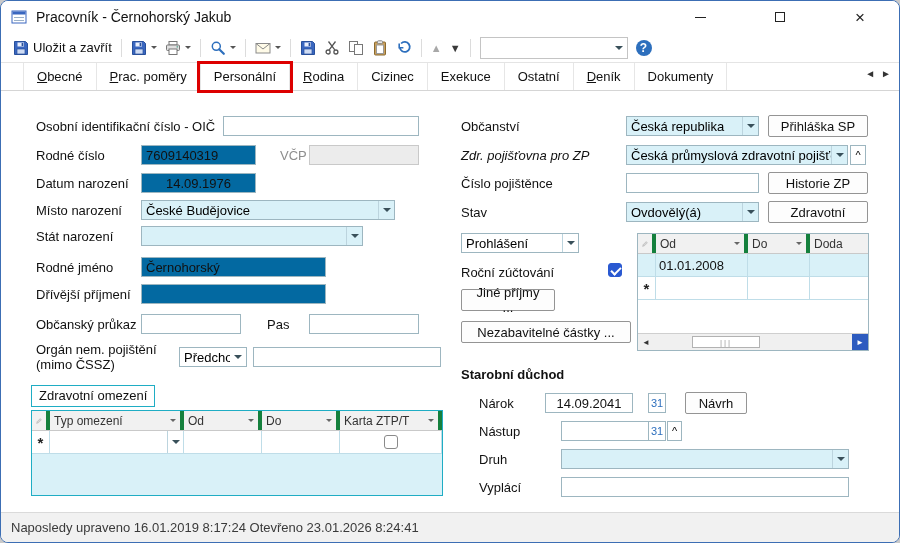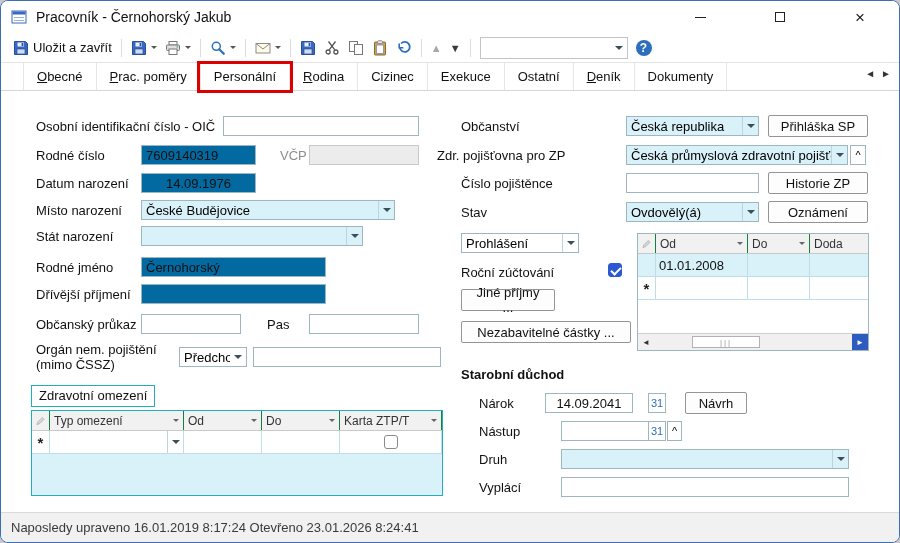--- a/index.html
+++ b/index.html
@@ -59,21 +59,21 @@
   .mini.cal { color:#2d6fbd; }
   .labelbox { position:absolute; border:1px solid #1fadc4; padding:2px 7px 3px; font-size:13px; color:#111; background:#fff; }
   .cb { display:inline-block; width:14px; height:14px; border:1px solid #8a8a8a; border-radius:3px; background:#fff; position:relative; }
   .cb.checked { background:#2a59d1; border-color:#2a59d1; }
   .cb.checked::after { content:""; position:absolute; left:4px; top:1px; width:4px; height:8px; border:solid #fff; border-width:0 2px 2px 0; transform:rotate(45deg); }
 
   
   .grid { position:absolute; border:1px solid #1fadc4; background:#d9f1f8; display:flex; flex-direction:column; overflow:hidden; }
   .grid.gray-border { border-color:#9db6c0; }
   .ghead { display:flex; height:20px; background:#f1f1f1; border-bottom:1px solid #c9c9c9; flex:0 0 20px; }
-  .gh { border-right:1px solid #15803d; display:flex; align-items:center; padding:0 4px; font-size:12px; color:#333; position:relative; }
+  .gh { border-right:4px solid #15803d; display:flex; align-items:center; padding:0 4px; font-size:12px; color:#333; position:relative; }
   .sort { margin-left:auto; }
   .sort::before { content:""; border:3.5px solid transparent; border-top-color:#666; margin-top:3px; display:inline-block; }
   .grow { display:flex; flex:0 0 23px; height:23px; }
   .gc { border-right:1px solid #bfdde8; border-bottom:1px solid #bfdde8; display:flex; align-items:center; padding:0 3px; font-size:13px; color:#111; }
   .gc.white { background:#fff; }
   .gc.sel { background:#d9f1f8; }
   .marker { justify-content:center; font-size:15px; font-weight:bold; color:#222; }
   .gfill { flex:1; }
   .cellcombo { padding:0; }
   .cellcombo .cval { flex:1; }
@@ -342,39 +342,39 @@
       <div class="gfill"></div>
     </div>
 
     <span class="lbl" style="left:460px;top:28px;">Občanství</span>
     <div class="combo blue" style="left:625px;top:25px;width:133px;">
       <span class="cval">Česká republika</span>
       <span class="carr"></span>
     </div>
     <button class="btn" style="left:767px;top:24px;width:100px;">Přihláška SP</button>
 
-    <span class="lbl" style="left:436px;top:57px;">Zdr. pojišťovna pro ZP</span>
+    <span class="lbl" style="left:460px;top:57px;font-style:italic;">Zdr. pojišťovna pro ZP</span>
     <div class="combo blue" style="left:625px;top:54px;width:222px;">
       <span class="cval">Česká průmyslová zdravotní pojišťo</span>
       <span class="carr"></span>
     </div>
     <div class="mini" style="left:849px;top:54px;width:16px;">
         <span>^</span>
       </div>
 
     <span class="lbl" style="left:460px;top:85px;">Číslo pojištěnce</span>
     <input class="txt" style="left: 625px; top: 82px; width: 133px;" value="">
     <button class="btn" style="left:767px;top:81px;width:100px;">Historie ZP</button>
 
     <span class="lbl" style="left:460px;top:114px;">Stav</span>
     <div class="combo blue" style="left:625px;top:111px;width:133px;">
       <span class="cval">Ovdovělý(á)</span>
       <span class="carr"></span>
     </div>
-    <button class="btn" style="left:767px;top:110px;width:100px;">Oznámení</button>
+    <button class="btn" style="left:767px;top:110px;width:100px;">Zdravotní</button>
 
     <div class="combo" style="left:460px;top:142px;width:118px;">
       <span class="cval">Prohlášení</span>
       <span class="carr"></span>
     </div>
 
     <div class="grid g2 gray-border" style="left:636px;top:142px;width:232px;height:118px;background:#fff;">
       <div class="ghead">
         <div class="gh c0">
             <svg viewBox="0 0 10 10" width="10" height="10">

